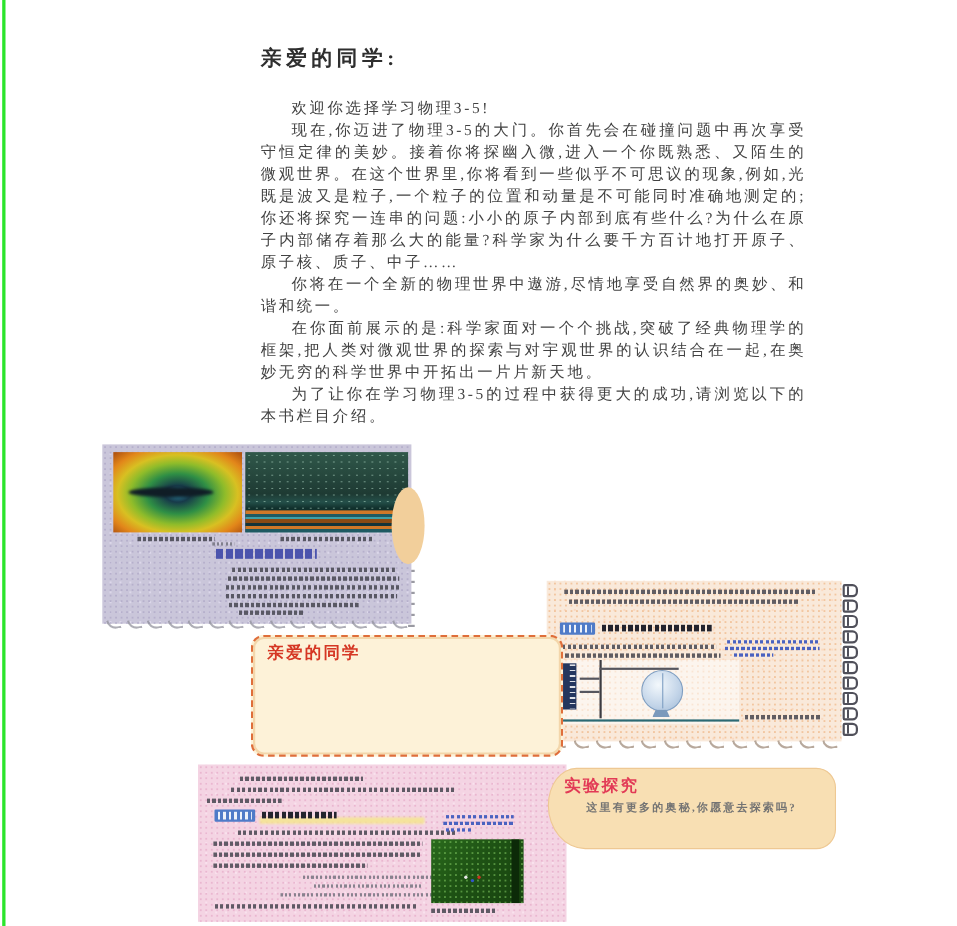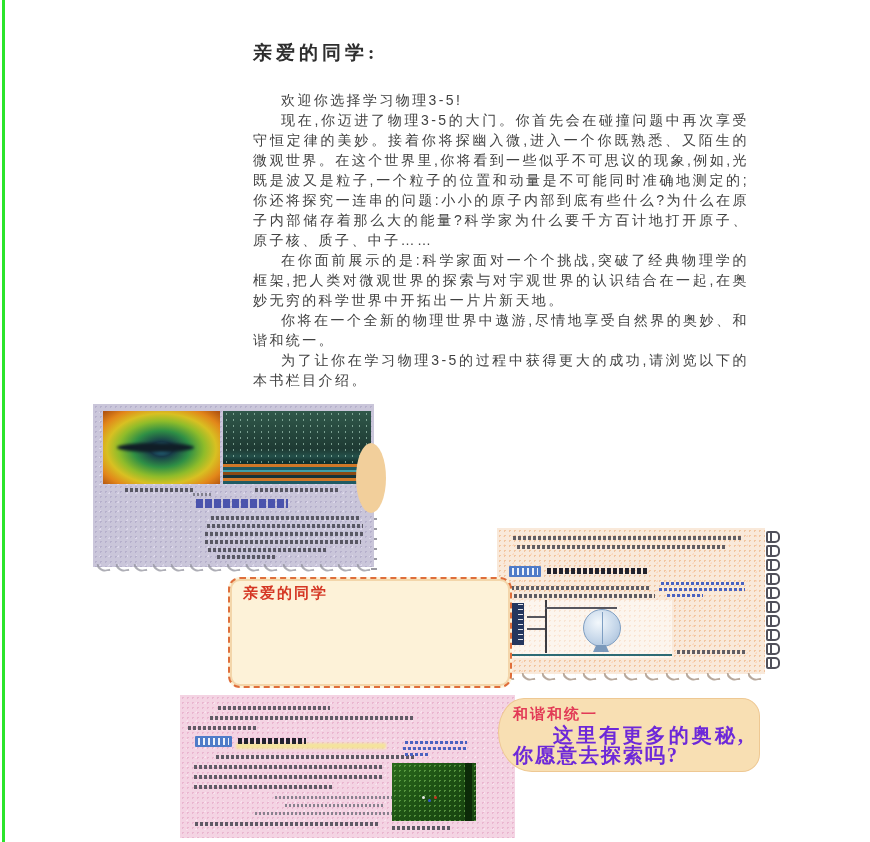--- a/index.html
+++ b/index.html
@@ -4,26 +4,26 @@
 <style>
   html,body{margin:0;padding:0;background:#fff;}
   .page{position:relative;width:870px;height:842px;background:#ffffff;overflow:hidden;
         font-family:"Liberation Sans","DejaVu Sans",sans-serif;}
   .abs{position:absolute;}
 
   
   .green-line{left:2px;top:0;width:3px;height:842px;background:#2be52b;}
 
   
-  .letter{left:253px;top:40px;width:496px;color:#3d3d3d;}
+  .letter{left:237px;top:40px;width:496px;color:#3d3d3d;}
   .letter h1{margin:0 0 24px 0;font-size:19px;font-weight:bold;color:#2e2e2e;
              letter-spacing:4px;font-family:"Liberation Serif","DejaVu Serif",serif;}
   .letter p{margin:0;text-indent:2em;font-size:14px;line-height:20px;letter-spacing:2.4px;
             text-align:justify;word-break:break-all;color:#424242;
-            font-family:Liberation Sans, sans-serif;}
+            font-family:Liberation Serif, serif;}
 
   
   .fz{background:repeating-linear-gradient(90deg,#45454f 0 3px,rgba(0,0,0,0) 3px 5px);height:4px;opacity:.85;}
   .fz-lt{background:repeating-linear-gradient(90deg,#6e6e7a 0 2px,rgba(0,0,0,0) 2px 4px);height:3px;opacity:.8;}
   .fz-blue{background:repeating-linear-gradient(90deg,#3d47a8 0 7px,rgba(0,0,0,0) 7px 9px);height:9px;opacity:.9;}
   .fz-blue-sm{background:repeating-linear-gradient(90deg,#4a62c0 0 3px,rgba(0,0,0,0) 3px 5px);height:3px;}
   .fz-dark{background:repeating-linear-gradient(90deg,#23232d 0 4px,rgba(0,0,0,0) 4px 6px);height:6px;}
 
   
   .thumb1{left:93px;top:404px;width:281px;height:163px;background-color:#cac6da;
@@ -93,36 +93,36 @@
           background:linear-gradient(135deg,#2a6a1c 0%,#1e5214 45%,#17420f 100%);overflow:hidden;}
   .pool-photo .speck{position:absolute;inset:0;
           background-image:radial-gradient(rgba(120,190,90,.6) 1px,rgba(0,0,0,0) 1px);background-size:5px 5px;}
   .pool-photo .rail{position:absolute;right:4px;top:0;bottom:0;width:7px;background:#0c2a08;}
   .ball{position:absolute;width:3px;height:3px;border-radius:50%;}
 
   .callout3{left:498px;top:698px;width:262px;height:74px;background:#f8dfb3;border:1px solid #eec893;
             border-radius:26px 18px 18px 34px / 34px 18px 18px 40px;padding:6px 14px;box-sizing:border-box;z-index:3;
             font-family:"Liberation Serif","DejaVu Serif",serif;}
   .callout3 .c-title{color:#e23a56;font-weight:bold;font-size:15px;letter-spacing:2px;}
-  .callout3 .c-body{color:#6d28d9;font-weight:bold;font-size:20px;line-height:20px;letter-spacing:2px;
+  .callout3 .c-body{color:#737373;font-weight:bold;font-size:10px;line-height:20px;letter-spacing:2px;
             text-indent:2em;text-align:justify;word-break:break-all;margin-top:1px;}
 </style>
 </head>
 <body>
 
 <div class="page">
 
   <div class="abs green-line"></div>
 
   <div class="abs letter">
     <h1>亲爱的同学:</h1>
     <p>欢迎你选择学习物理3-5!</p>
     <p>现在,你迈进了物理3-5的大门。你首先会在碰撞问题中再次享受守恒定律的美妙。接着你将探幽入微,进入一个你既熟悉、又陌生的微观世界。在这个世界里,你将看到一些似乎不可思议的现象,例如,光既是波又是粒子,一个粒子的位置和动量是不可能同时准确地测定的;你还将探究一连串的问题:小小的原子内部到底有些什么?为什么在原子内部储存着那么大的能量?科学家为什么要千方百计地打开原子、原子核、质子、中子……</p>
+    <p>你将在一个全新的物理世界中遨游,尽情地享受自然界的奥妙、和谐和统一。</p>
     <p>在你面前展示的是:科学家面对一个个挑战,突破了经典物理学的框架,把人类对微观世界的探索与对宇观世界的认识结合在一起,在奥妙无穷的科学世界中开拓出一片片新天地。</p>
-    <p>你将在一个全新的物理世界中遨游,尽情地享受自然界的奥妙、和谐和统一。</p>
     <p>为了让你在学习物理3-5的过程中获得更大的成功,请浏览以下的本书栏目介绍。</p>
   </div>
 
   <div class="abs bump"></div>
 
   <div class="abs thumb1">
     <div class="abs photo-left">
       <div class="streak"></div>
     </div>
     <div class="abs photo-right">
@@ -246,17 +246,17 @@
       <div class="speck"></div>
       <div class="rail"></div>
       <div class="ball" style="left:30px;top:33px;background:#e8e8e8;"></div>
       <div class="ball" style="left:36px;top:36px;background:#3355cc;"></div>
       <div class="ball" style="left:42px;top:33px;background:#cc3322;"></div>
     </div>
     <div class="abs fz" style="left:212px;top:131px;width:58px;"></div>
   </div>
 
   <div class="abs callout3">
-    <div class="c-title">和谐和统一</div>
+    <div class="c-title">实验探究</div>
     <div class="c-body">这里有更多的奥秘,你愿意去探索吗?</div>
   </div>
 
 </div>
 
 </body></html>

